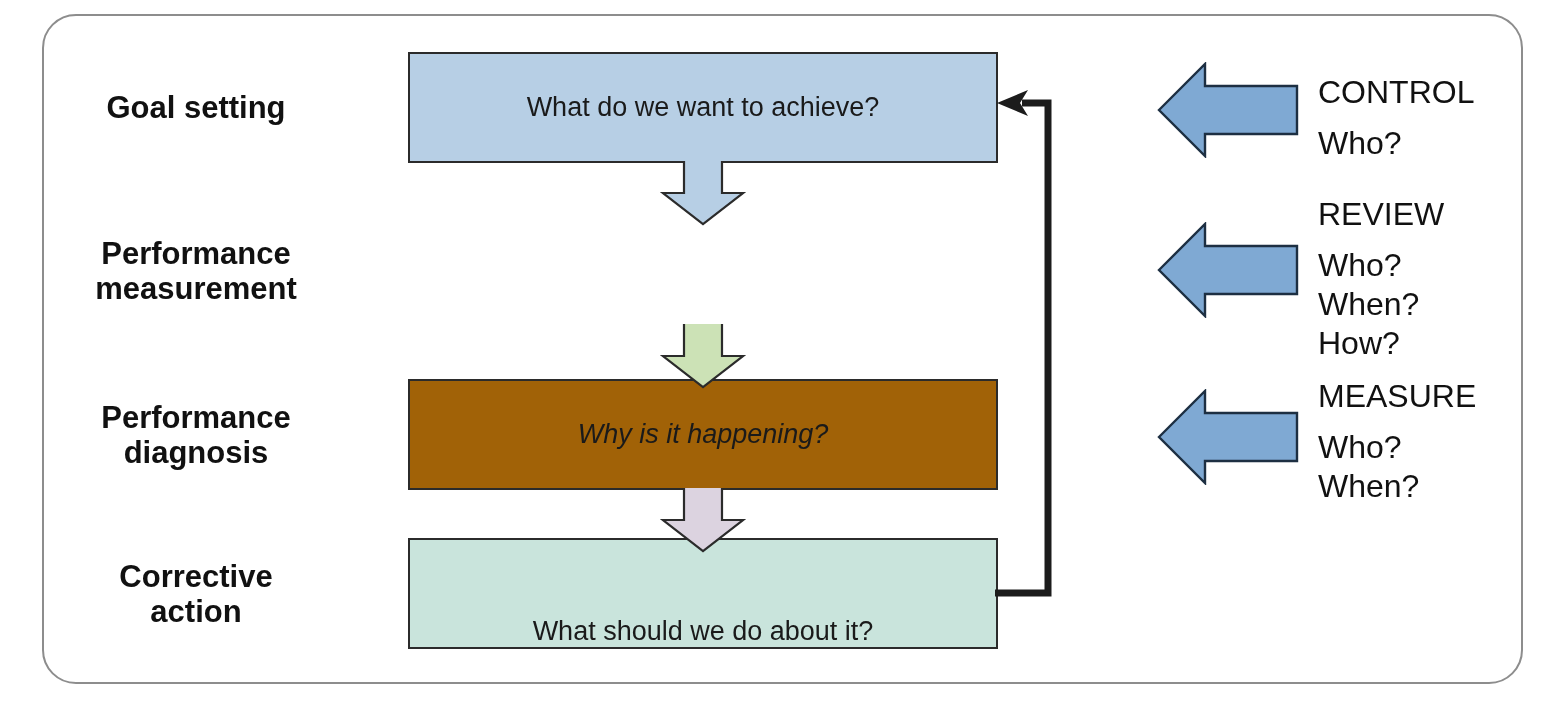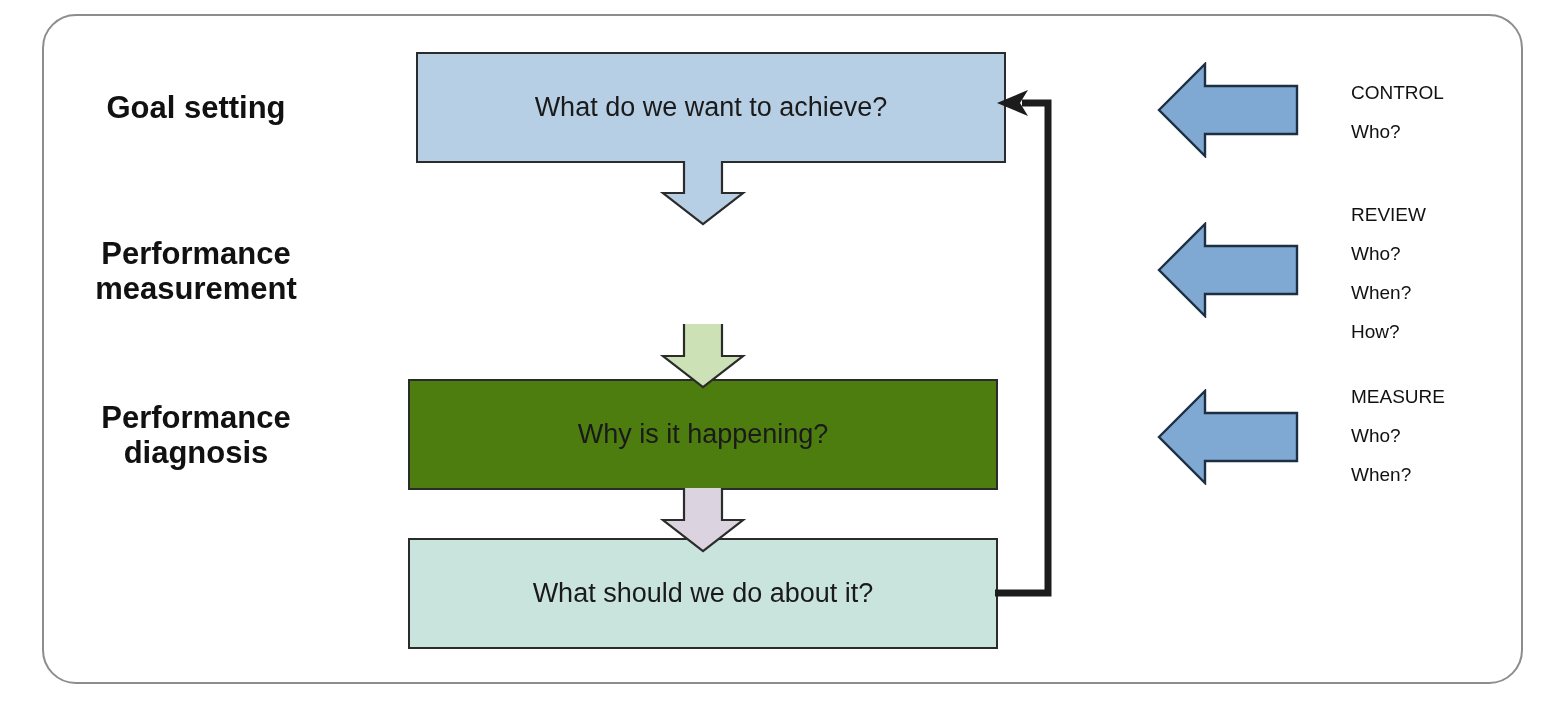--- a/index.html
+++ b/index.html
@@ -50,46 +50,48 @@
     color: #1a1a1a;
     text-align: center;
   }
   .connector { position: absolute; left: 648px; }
   .connector path { stroke: #2b2b2b; stroke-width: 2.2; stroke-linejoin: miter; }
   .block-arrow { position: absolute; left: 1157px; }
   .block-arrow polygon { stroke: #1d2f42; stroke-width: 2.4; stroke-linejoin: miter; }
   .loop { position: absolute; left: 990px; top: 90px; }
   .ann {
     position: absolute;
-    left: 1351px;
-    font-size: 19px;
+    left: 1318px;
+    font-size: 32px;
     line-height: 39px;
     color: #111111;
   }
-  .ann-items { white-space: pre-line; }
+  .ann-items { white-space: pre-line; margin-top: 12px; }
 </style>
 </head>
 <body>
 
 <div class="canvas">
   <div class="frame"></div>
 
   <div class="stage-label" style="top:52px">Goal setting</div>
   <div class="stage-label" style="top:215px">Performance
 measurement</div>
   <div class="stage-label" style="top:379px">Performance
 diagnosis</div>
+  <div class="stage-label" style="top:538px">Corrective
+action</div>
 
-  <div class="stage-box" style="top: 52px; background: rgb(183, 207, 229); margin-left: 8px;">
+  <div class="stage-box" style="top: 52px; background: rgb(183, 207, 229);">
     <span class="stage-question">What do we want to achieve?</span>
   </div>
-  <div class="stage-box" style="top: 379px; background: #4d7c0f;">
+  <div class="stage-box" style="top: 379px; background: #a16207; font-style: italic;">
     <span class="stage-question">Why is it happening?</span>
   </div>
-  <div class="stage-box" style="top: 538px; background: rgb(201, 228, 220);">
+  <div class="stage-box" style="top: 538px; background: rgb(201, 228, 220); align-items: flex-end;">
     <span class="stage-question">What should we do about it?</span>
   </div>
 
   <svg class="connector" style="top:161px" width="110" height="66">
     <path d="M36 0 V32 H15 L55 63 L95 32 H74 V0" fill="#b7cfe5"></path>
   </svg>
   <svg class="connector" style="top:324px" width="110" height="66">
     <path d="M36 0 V32 H15 L55 63 L95 32 H74 V0" fill="#cce2b6"></path>
   </svg>
   <svg class="connector" style="top:488px" width="110" height="66">

